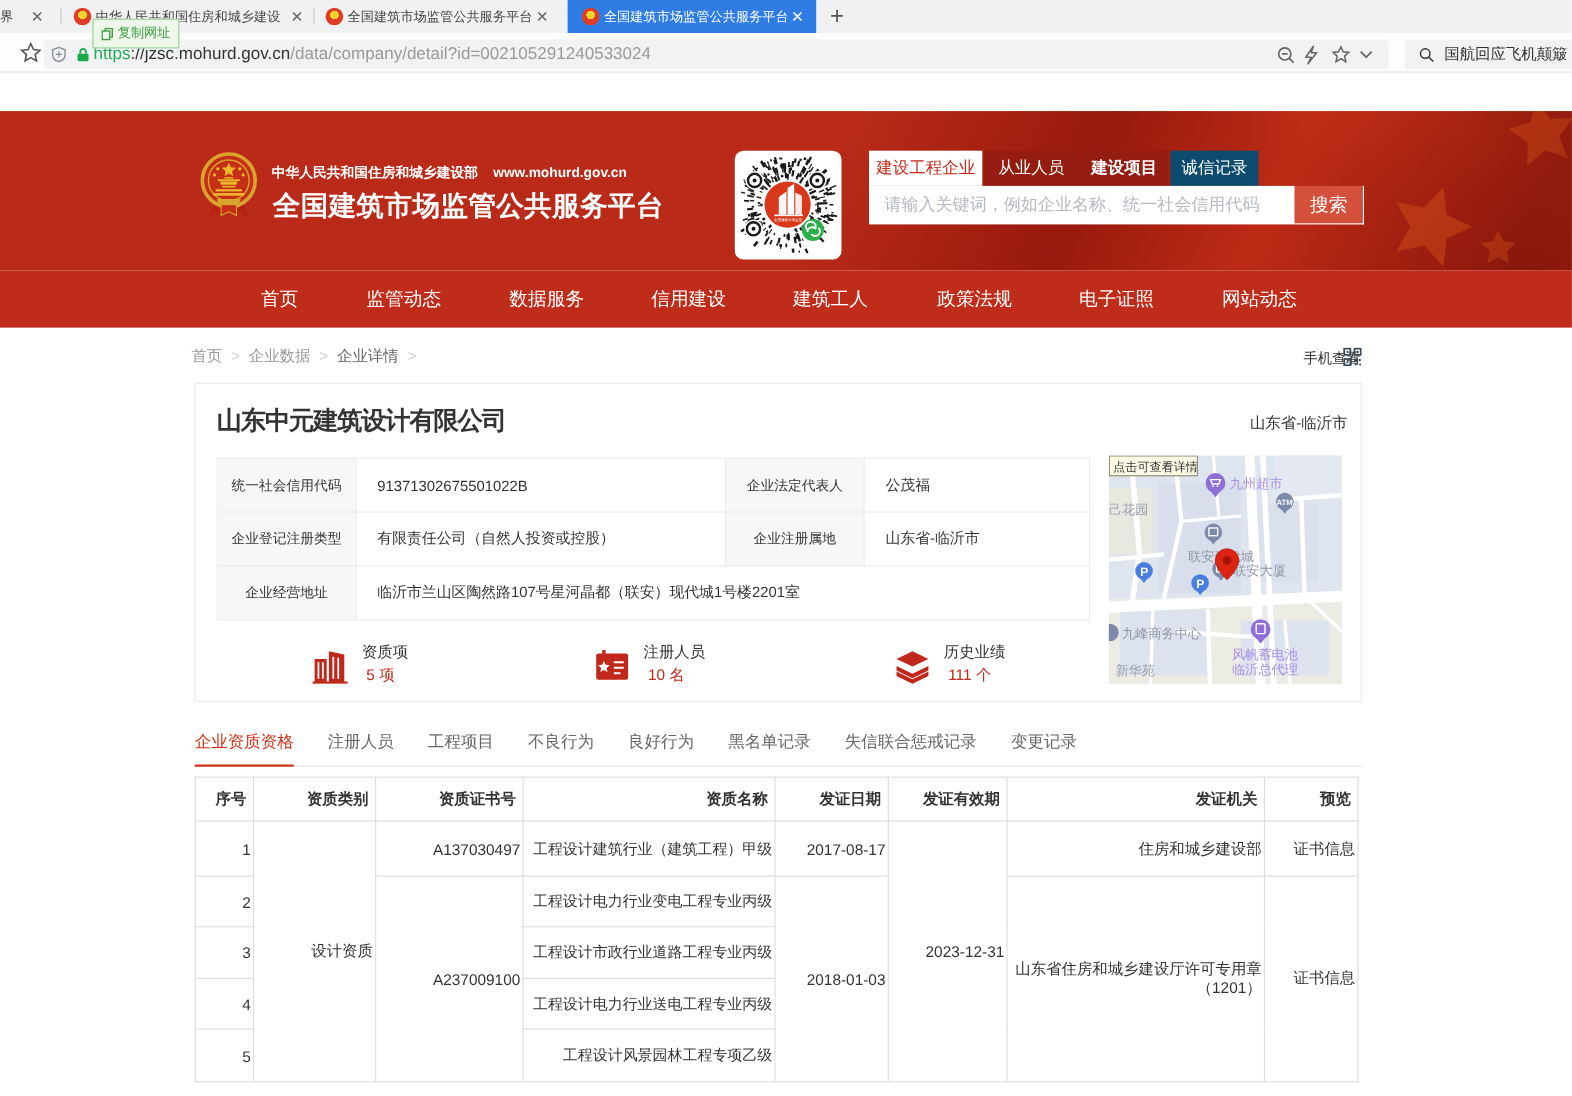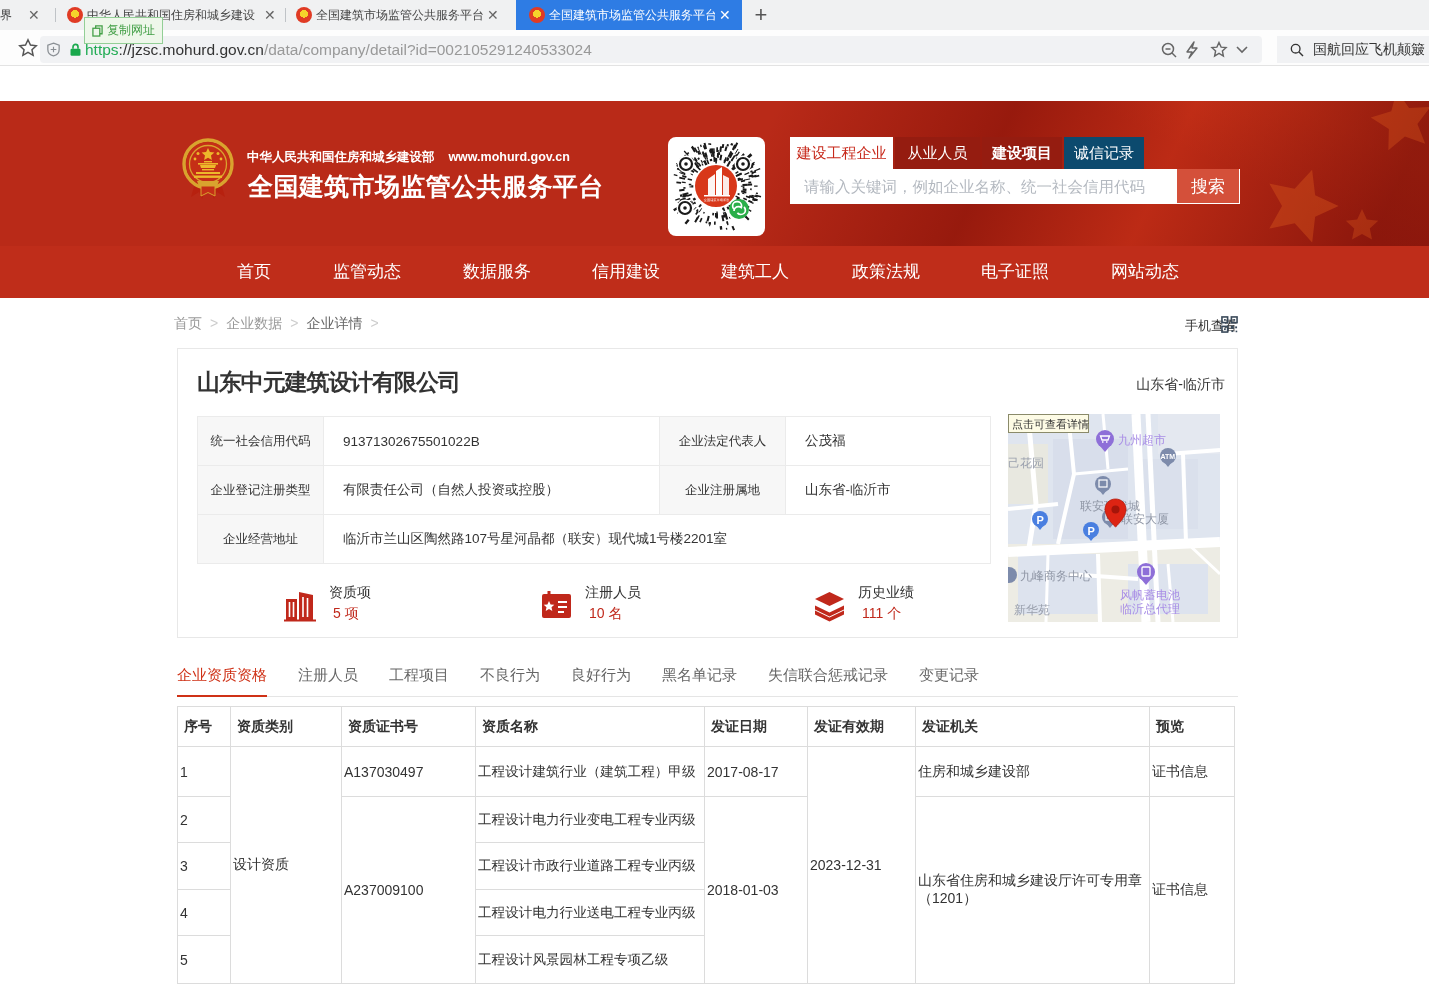--- a/index.html
+++ b/index.html
@@ -40,21 +40,21 @@
 .stat{position:absolute;top:18px;display:flex;}
 .stat svg{margin-top:5px;}
 .stat .txt{margin-left:12px;font-size:14px;color:#333;}
 .stat .num{color:#c0281b;margin-top:3px;margin-left:4px;}
 
 #tabs2{position:absolute;left:177px;top:655px;width:1061px;height:42px;border-bottom:1px solid #e5e5e5;font-size:15px;color:#666;}
 #tabs2 span{float:left;margin-right:31px;line-height:40px;}
 #tabs2 .on{color:#cf3116;border-bottom:2px solid #cf3116;}
 
 table.data{border-collapse:collapse;position:absolute;left:177px;top:706px;table-layout:fixed;}
-table.data td,table.data th{border:1px solid #dcdcdc;font-size:14px;color:#333;text-align:left;padding:2px 6px;}
+table.data td,table.data th{border:1px solid #dcdcdc;font-size:14px;color:#333;text-align:right;padding:2px 6px;}
 table.data th{font-weight:bold;height:40px;}
 table.data td{padding:0 2px;}
 table.data td.nm{font-size:13.6px;}
 .red{color:#e8402a;}
 </style>
 </head>
 <body>
 
 <div id="tabbar">
   <div class="tab" style="left:0;width:55px;">

